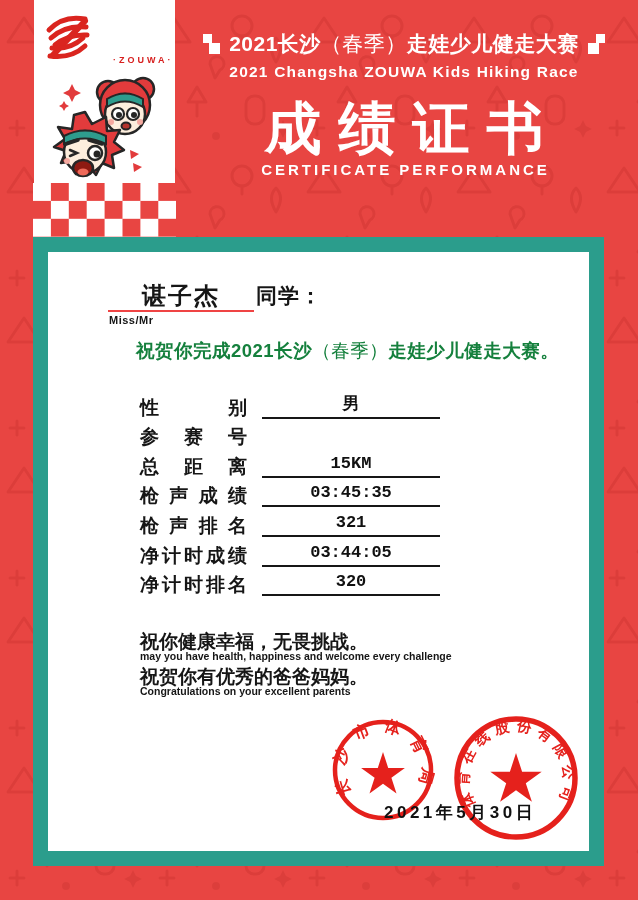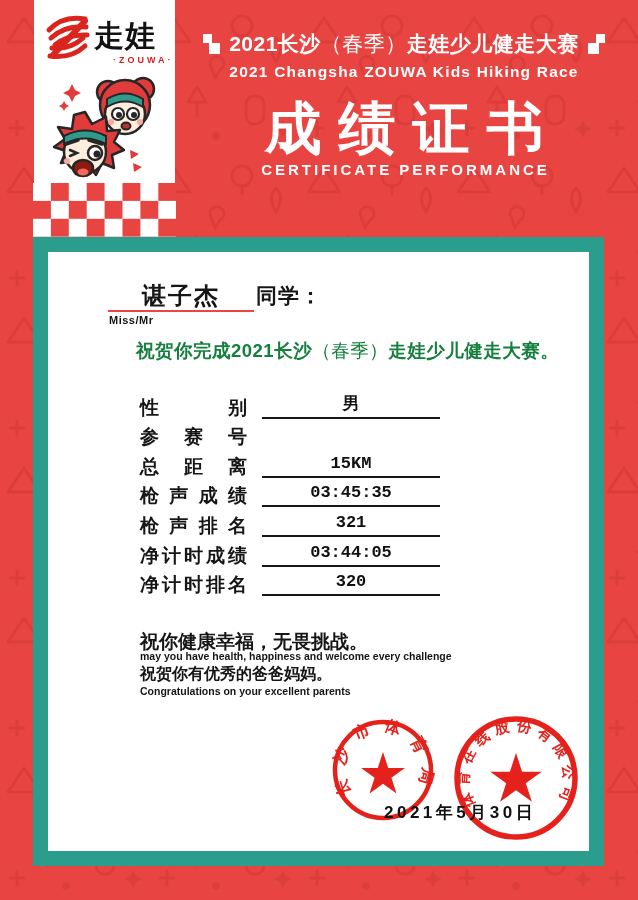--- a/index.html
+++ b/index.html
@@ -55,21 +55,21 @@
   .fields{left:92px;top:138px;width:350px;}
   .field-row{position:relative;height:29.6px;}
   .field-label{position:absolute;left:0;bottom:3px;width:107px;font-size:19px;font-weight:900;color:#161616;
     text-align:justify;text-align-last:justify;line-height:1;}
   .field-value{position:absolute;left:122px;bottom:1px;width:178px;border-bottom:2px solid #161616;text-align:center;
     font-family:"Liberation Mono","DejaVu Sans Mono",monospace;font-size:17px;font-weight:700;color:#111;line-height:1.35;}
 
   
   .wish1-cn{left:92px;top:377px;font-size:19px;font-weight:900;color:#161616;}
   .wish1-en{left:92px;top:398px;font-size:10.5px;font-weight:700;color:#161616;}
-  .wish2-cn{left:92px;top:412px;font-size:16px;font-weight:900;color:#161616;}
+  .wish2-cn{left:92px;top:412px;font-size:19px;font-weight:900;color:#161616;}
   .wish2-en{left:92px;top:433px;font-size:10.5px;font-weight:700;color:#161616;}
 
   
   .stamp-left{left:283px;top:466px;width:104px;height:104px;z-index:1;}
   .stamp-right{left:404px;top:462px;width:128px;height:128px;z-index:1;}
   .stamp text{font-weight:700;fill:#e5211c;}
   .date{left:336px;top:549px;font-size:17px;font-weight:900;color:#111;letter-spacing:3.5px;z-index:5;white-space:nowrap;}
 </style>
 </head>
 <body>
@@ -143,21 +143,20 @@
         <circle cx="33" cy="161" r="3" fill="#f5a9a0"></circle>
         <ellipse cx="49" cy="168" rx="10" ry="8" fill="#8e1a12" stroke="#262626" stroke-width="2.5"></ellipse>
         <ellipse cx="49" cy="172" rx="5.5" ry="3.5" fill="#ef6a5a"></ellipse>
       </g>
 
       <g fill="#e23b3c">
         <path d="M96,150 L105,154 L97,159 Z"></path>
         <path d="M99,163 L108,167 L100,172 Z"></path>
       </g>
     </svg>
-    <div class="brand-cn">走娃</div>
     <div class="brand-en">·ZOUWA·</div>
   </div>
 
   <div class="abs checker"></div>
 
   <div class="abs header">
     <div class="title-row">
       <span class="deco deco-l"></span>
       <span class="title-cn"><span>2021长沙</span><span class="paren">（春季）</span><span>走娃少儿健走大赛</span></span>
       <span class="deco deco-r"></span>

